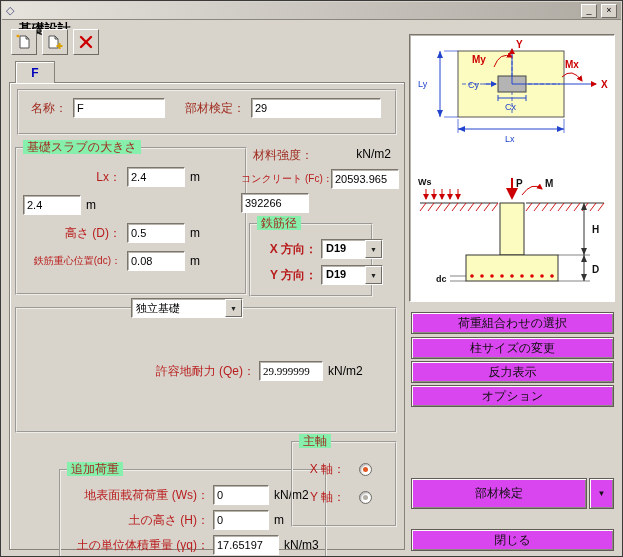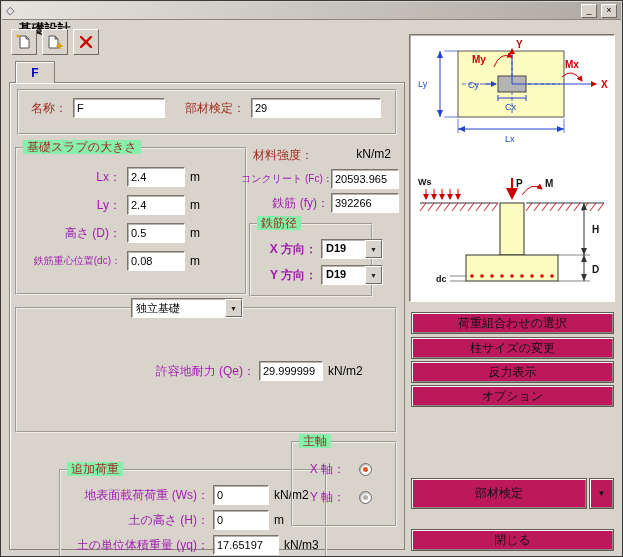--- a/index.html
+++ b/index.html
@@ -42,29 +42,29 @@
   .p-ident { left:16px; top:88px; width:380px; height:46px; }
   .g-slab  { left:14px; top:146px; width:232px; height:148px; }
   .mat     { position:absolute; left:240px; top:146px; width:158px; height:74px; z-index:2; }
   .g-rebar { left:248px; top:222px; width:124px; height:74px; }
   .p-mid   { left:14px; top:306px; width:382px; height:126px; }
   .g-load  { left:14px; top:468px; width:268px; height:98px;margin-left:44px; }
   .g-axis  { left:290px; top:440px; width:106px; height:86px; }
 
   
   .frow { position:absolute; height:20px; display:flex; align-items:center; white-space:nowrap; }
-  .flabel { text-align:right; color:#a21caf; }
+  .flabel { text-align:right; color:#b91c1c; }
   .fl-auto { color:#a02c20; }
   .sm { font-size:10px; }
   .unit { color:#000; margin-left:5px; }
 
   .field { height:20px; background:#fff; border:1px solid; border-color:#7a766e #fff #fff #7a766e;
            box-shadow:inset 1px 1px 0 #b8b4ac; font-family:inherit; font-size:11px;
            padding:1px 3px; color:#000; }
-  .w56{width:56px;} .w58{width:58px;} .w62{width:68px;} .w64{width:64px;}
+  .w56{width:56px;} .w58{width:58px;} .w62{width:68px;} .w64{width:64px;font-family:Liberation Serif, serif;}
   .w66{width:66px;} .w92{width:92px;} .w130{width:130px;}
 
   .p-ident .frow { left:12px; top:7px; }
   .p-ident .fl-auto { margin-right:6px; }
   .p-ident .ml { margin-left:20px; }
 
   .g-slab .frow { left:6px; }
   .g-slab .r1{top:18px;} .g-slab .r2{top:46px;} .g-slab .r3{top:74px;} .g-slab .r4{top:102px;}
   .g-slab .flabel { width:98px; margin-right:6px; }
 
@@ -110,21 +110,21 @@
   .radio.unsel::after { content:''; position:absolute; left:3px; top:3px; width:5px; height:5px;
                         border-radius:50%; background:#b2aea6; }
 
   
   .diagram-box { position:absolute; left:408px; top:33px; width:206px; height:268px; background:#fff;
                  border:1px solid; border-color:#7a766e #fff #fff #7a766e;
                  box-shadow:inset 1px 1px 0 #b8b4ac; padding:2px 1px; }
   .svg-plan { width:200px; height:138px; display:block; margin:0 auto; }
   .svg-elev { width:200px; height:124px; display:block; margin:0 auto; }
 
-  .sbtn { position:absolute; background:#be185d; border:1px solid #5f5b55;
+  .sbtn { position:absolute; background:#d946ef; border:1px solid #5f5b55;
           box-shadow:inset 1px 1px 0 #fcfbf9, inset -1px -1px 0 #8e8a82;
           font:inherit; color:#111; display:flex; align-items:center; justify-content:center;
           padding:0; cursor:default; }
   .sbtn.b1{left:410px; top:311px; width:203px; height:22px;}
   .sbtn.b2{left:410px; top:336px; width:203px; height:22px;}
   .sbtn.b3{left:410px; top:360px; width:203px; height:22px;}
   .sbtn.b4{left:410px; top:384px; width:203px; height:22px;}
   .sbtn.verify{left:410px; top:477px; width:176px; height:31px;}
   .sbtn.vdrop{left:588px; top:477px; width:25px; height:31px; font-size:8px;}
   .sbtn.closebtn{left:410px; top:528px; width:203px; height:22px;}
@@ -191,21 +191,20 @@
   </div>
 
   <div class="groupbox g-slab">
     <span class="group-title">基礎スラブの大きさ</span>
     <div class="frow r1">
       <span class="flabel">Lx：</span>
       <input class="field w58" value="2.4" style="">
       <span class="unit">m</span>
     </div>
     <div class="frow r2">
-      <span class="flabel">Ly：</span>
       <input class="field w58" value="2.4" style="">
       <span class="unit">m</span>
     </div>
     <div class="frow r3">
       <span class="flabel">高さ (D)：</span>
       <input class="field w58" value="0.5" style="">
       <span class="unit">m</span>
     </div>
     <div class="frow r4">
       <span class="flabel sm">鉄筋重心位置(dc)：</span>
@@ -217,21 +216,20 @@
   <div class="mat">
     <div class="mat-head">
       <span class="mh-title">材料強度：</span>
       <span class="mh-unit">kN/m2</span>
     </div>
     <div class="frow r1">
       <span class="flabel sm">コンクリート (Fc)：</span>
       <input class="field w62" value="20593.965" style="">
     </div>
     <div class="frow r2">
-      <span class="flabel">鉄筋 (fy)：</span>
       <input class="field w62" value="392266" style="">
     </div>
   </div>
 
   <div class="groupbox g-rebar">
     <span class="group-title">鉄筋径</span>
     <div class="frow r1">
       <span class="flabel">X 方向：</span>
       <span class="combo cw62">
         <span class="combo-value">D19</span>

